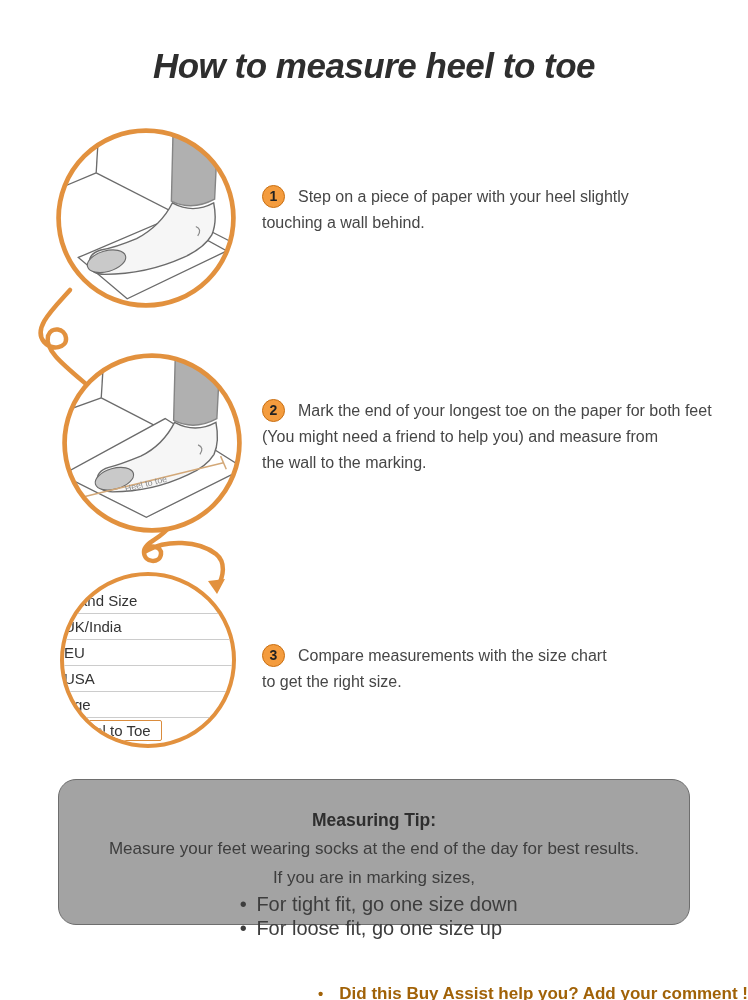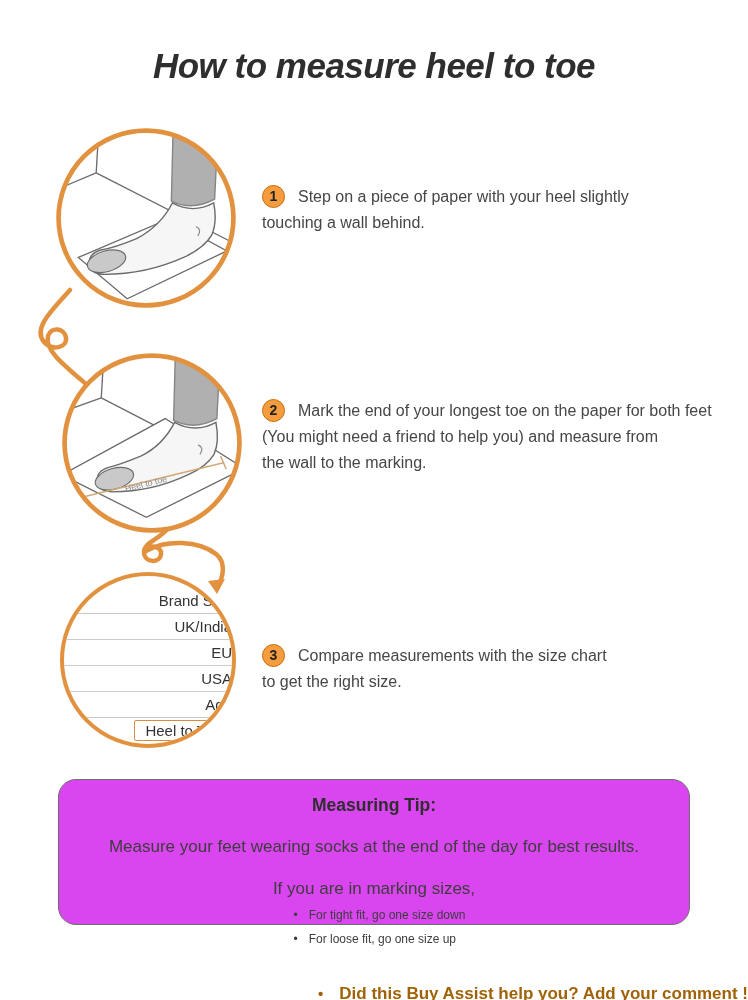--- a/index.html
+++ b/index.html
@@ -27,39 +27,39 @@
   }
   .step-text{
     white-space:pre-line;text-indent:36px;font-size:16px;line-height:26px;color:#464646;
   }
   
   .size-chart{
     position:absolute;left:60px;top:572px;width:176px;height:176px;box-sizing:border-box;
     border:4px solid #E2913E;border-radius:50%;background:#fff;overflow:hidden;
   }
   .sc-row{
-    position:absolute;left:0;right:0;height:26px;line-height:26px;text-align:right;
+    position:absolute;left:0;right:0;height:26px;line-height:26px;text-align:left;
     font-size:15px;color:#333;box-sizing:border-box;
   }
   .sc-row.sep{border-bottom:1px solid #ccc;}
   .sc-r0{top:12px;} .sc-r1{top:38px;} .sc-r2{top:64px;} .sc-r3{top:90px;} .sc-r4{top:116px;} .sc-r5{top:142px;}
   .sc-highlight{
     display:inline-block;border:1.5px solid #DA8C3D;background:#fff;border-radius:2px;
     line-height:19px;padding:0 10px;margin-top:1px;
   }
   
   .tip-box{
     position:absolute;left:58px;top:779px;width:632px;height:146px;box-sizing:border-box;
-    border:1.5px solid #6e6e6e;border-radius:18px;background:#d946ef;
-    text-align:center;padding-top:13px;
+    border:1.5px solid #6e6e6e;border-radius:18px;background:#a3a3a3;
+    text-align:center;padding-top:28px;
   }
   .tip-title{font-size:17.5px;font-weight:bold;color:#2e2e2e;line-height:24px;}
-  .tip-line{font-size:17px;color:#3d3d3d;line-height:24px;margin-top:18px;}
+  .tip-line{font-size:17px;color:#3d3d3d;line-height:24px;margin-top:5px;}
   .tip-bullets{display:inline-block;text-align:left;margin-top:2px;}
-  .tip-bullet-row{font-size:12px;color:#3d3d3d;line-height:24px;}
+  .tip-bullet-row{font-size:20px;color:#3d3d3d;line-height:24px;}
   .tip-bullet-row .bullet{display:inline-block;width:26px;text-align:center;}
   
   .footer{
     position:absolute;left:0;right:0;top:944px;text-align:right;
     font-size:17px;font-weight:bold;color:#a16207;margin-top:40px;
   }
   .footer .bullet{margin-right:16px;font-size:15px;}
   svg{display:block;}
 </style>
 </head>

